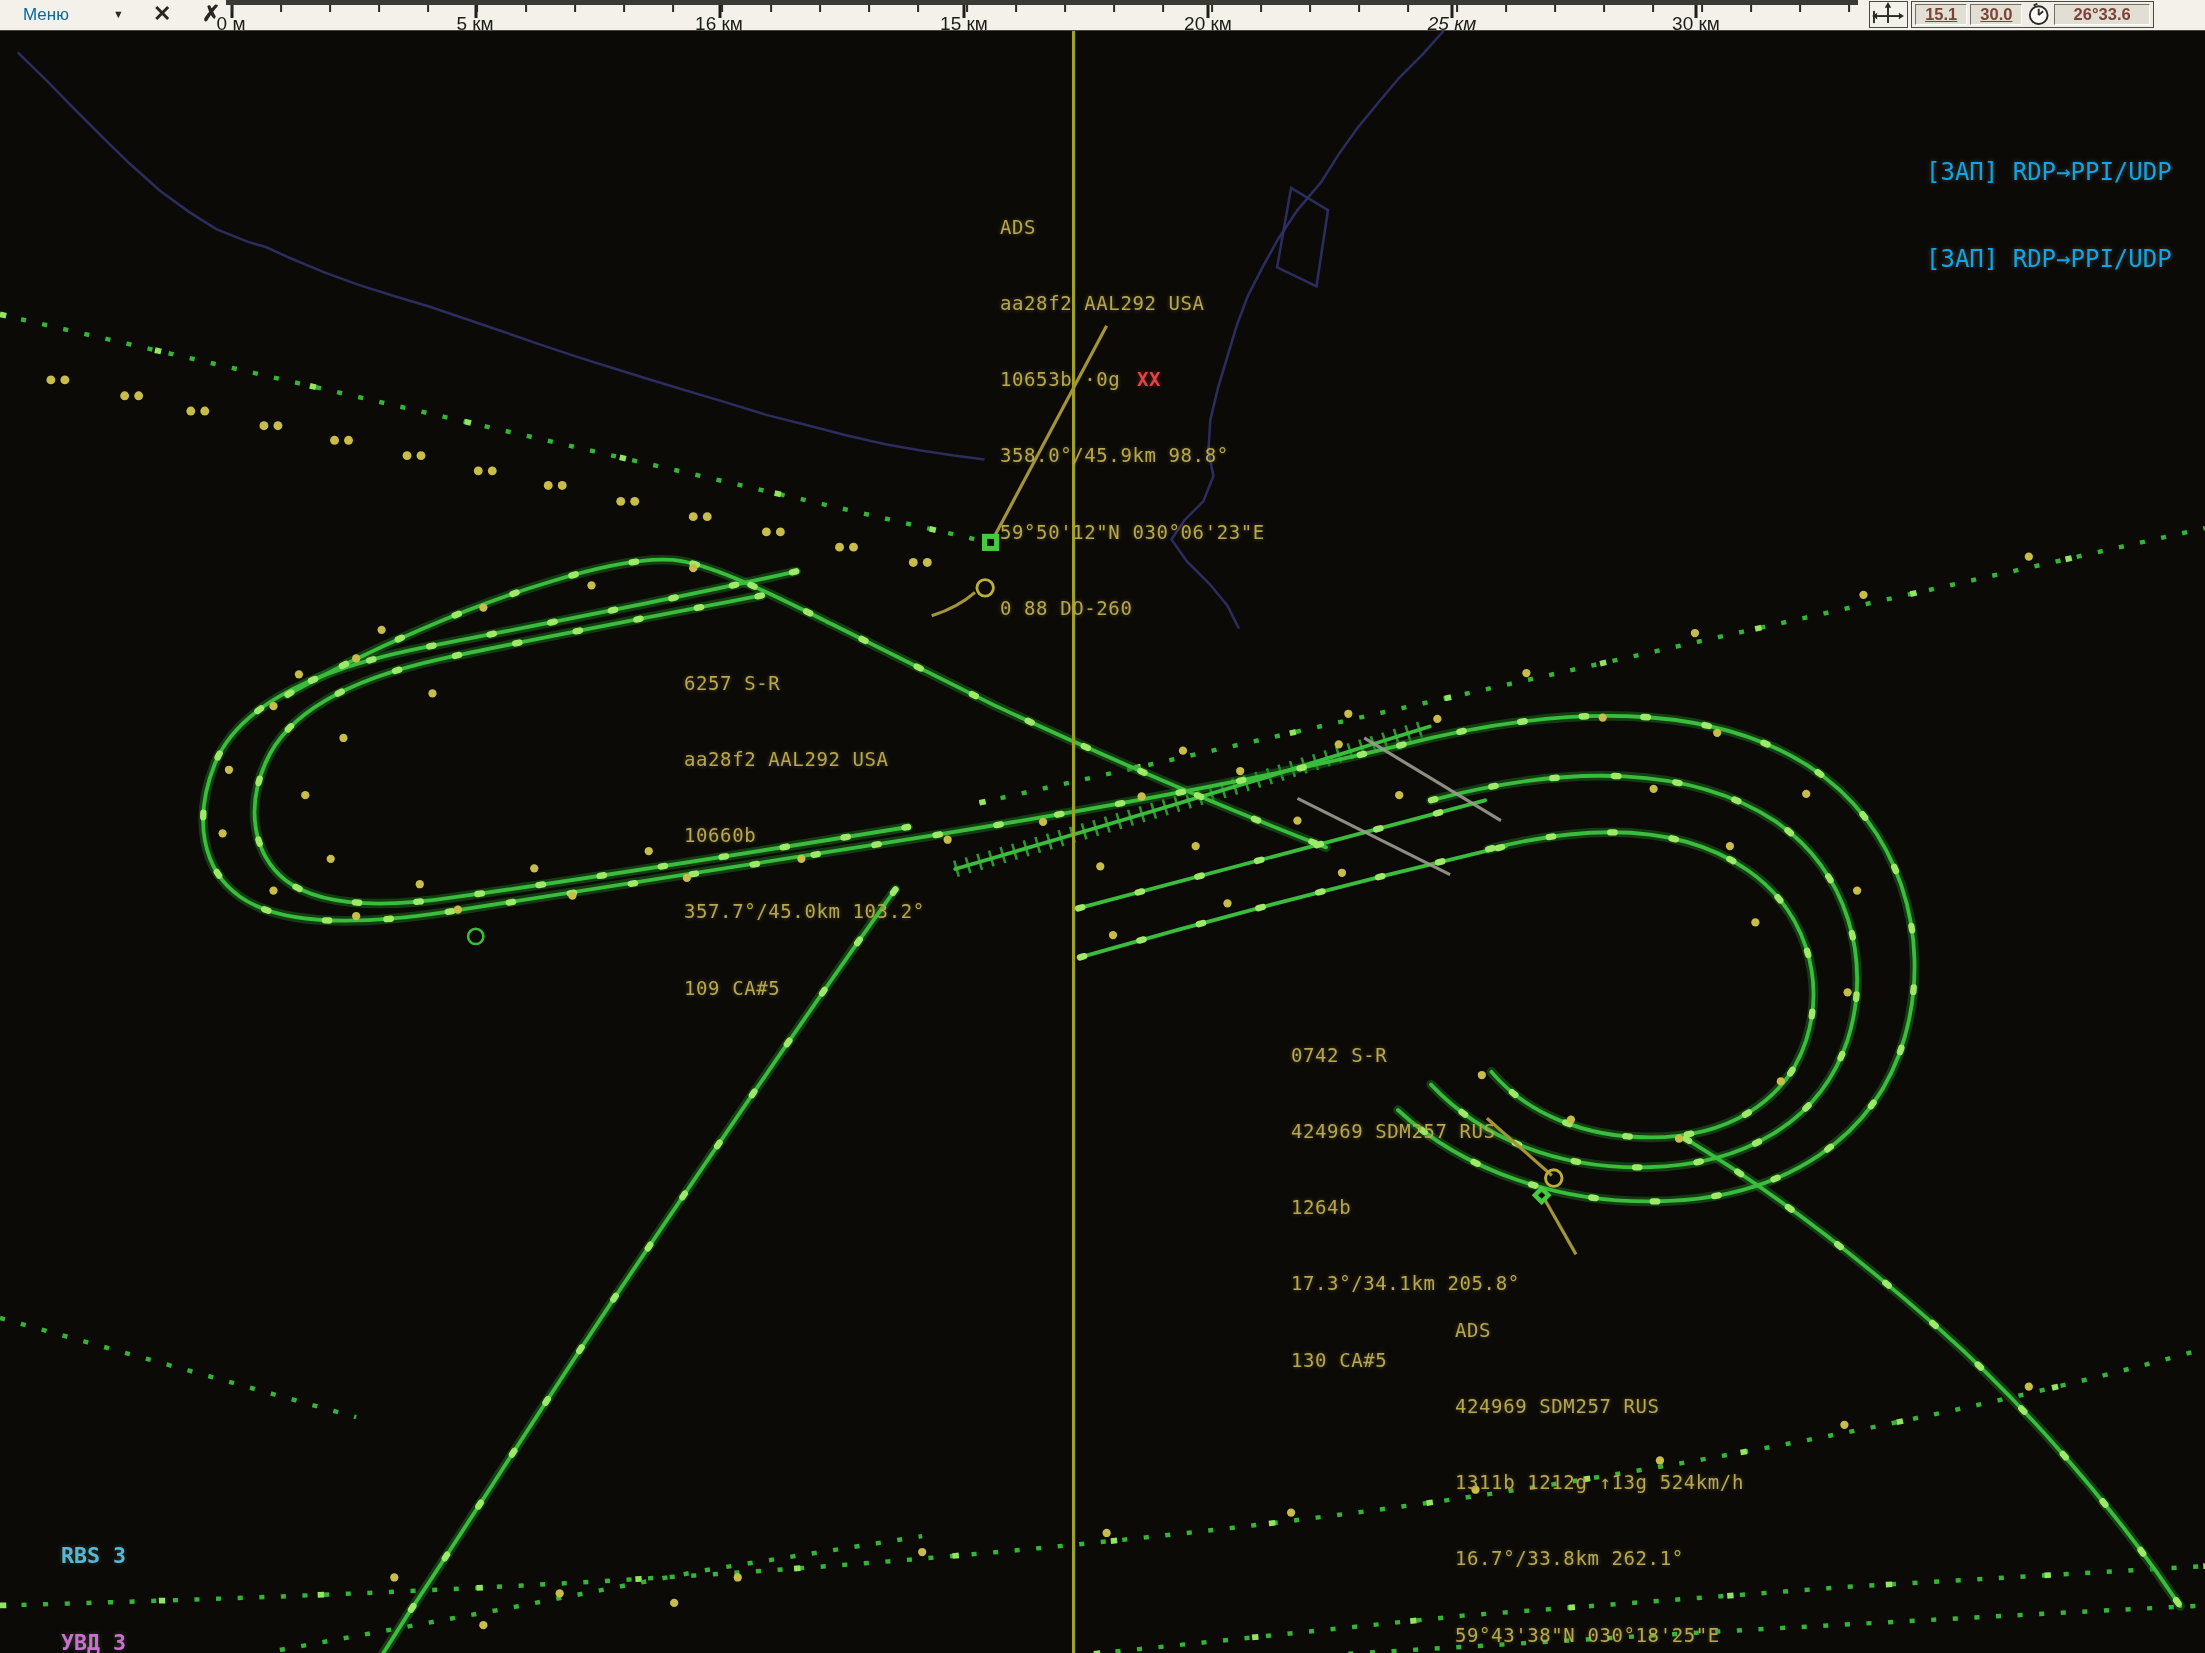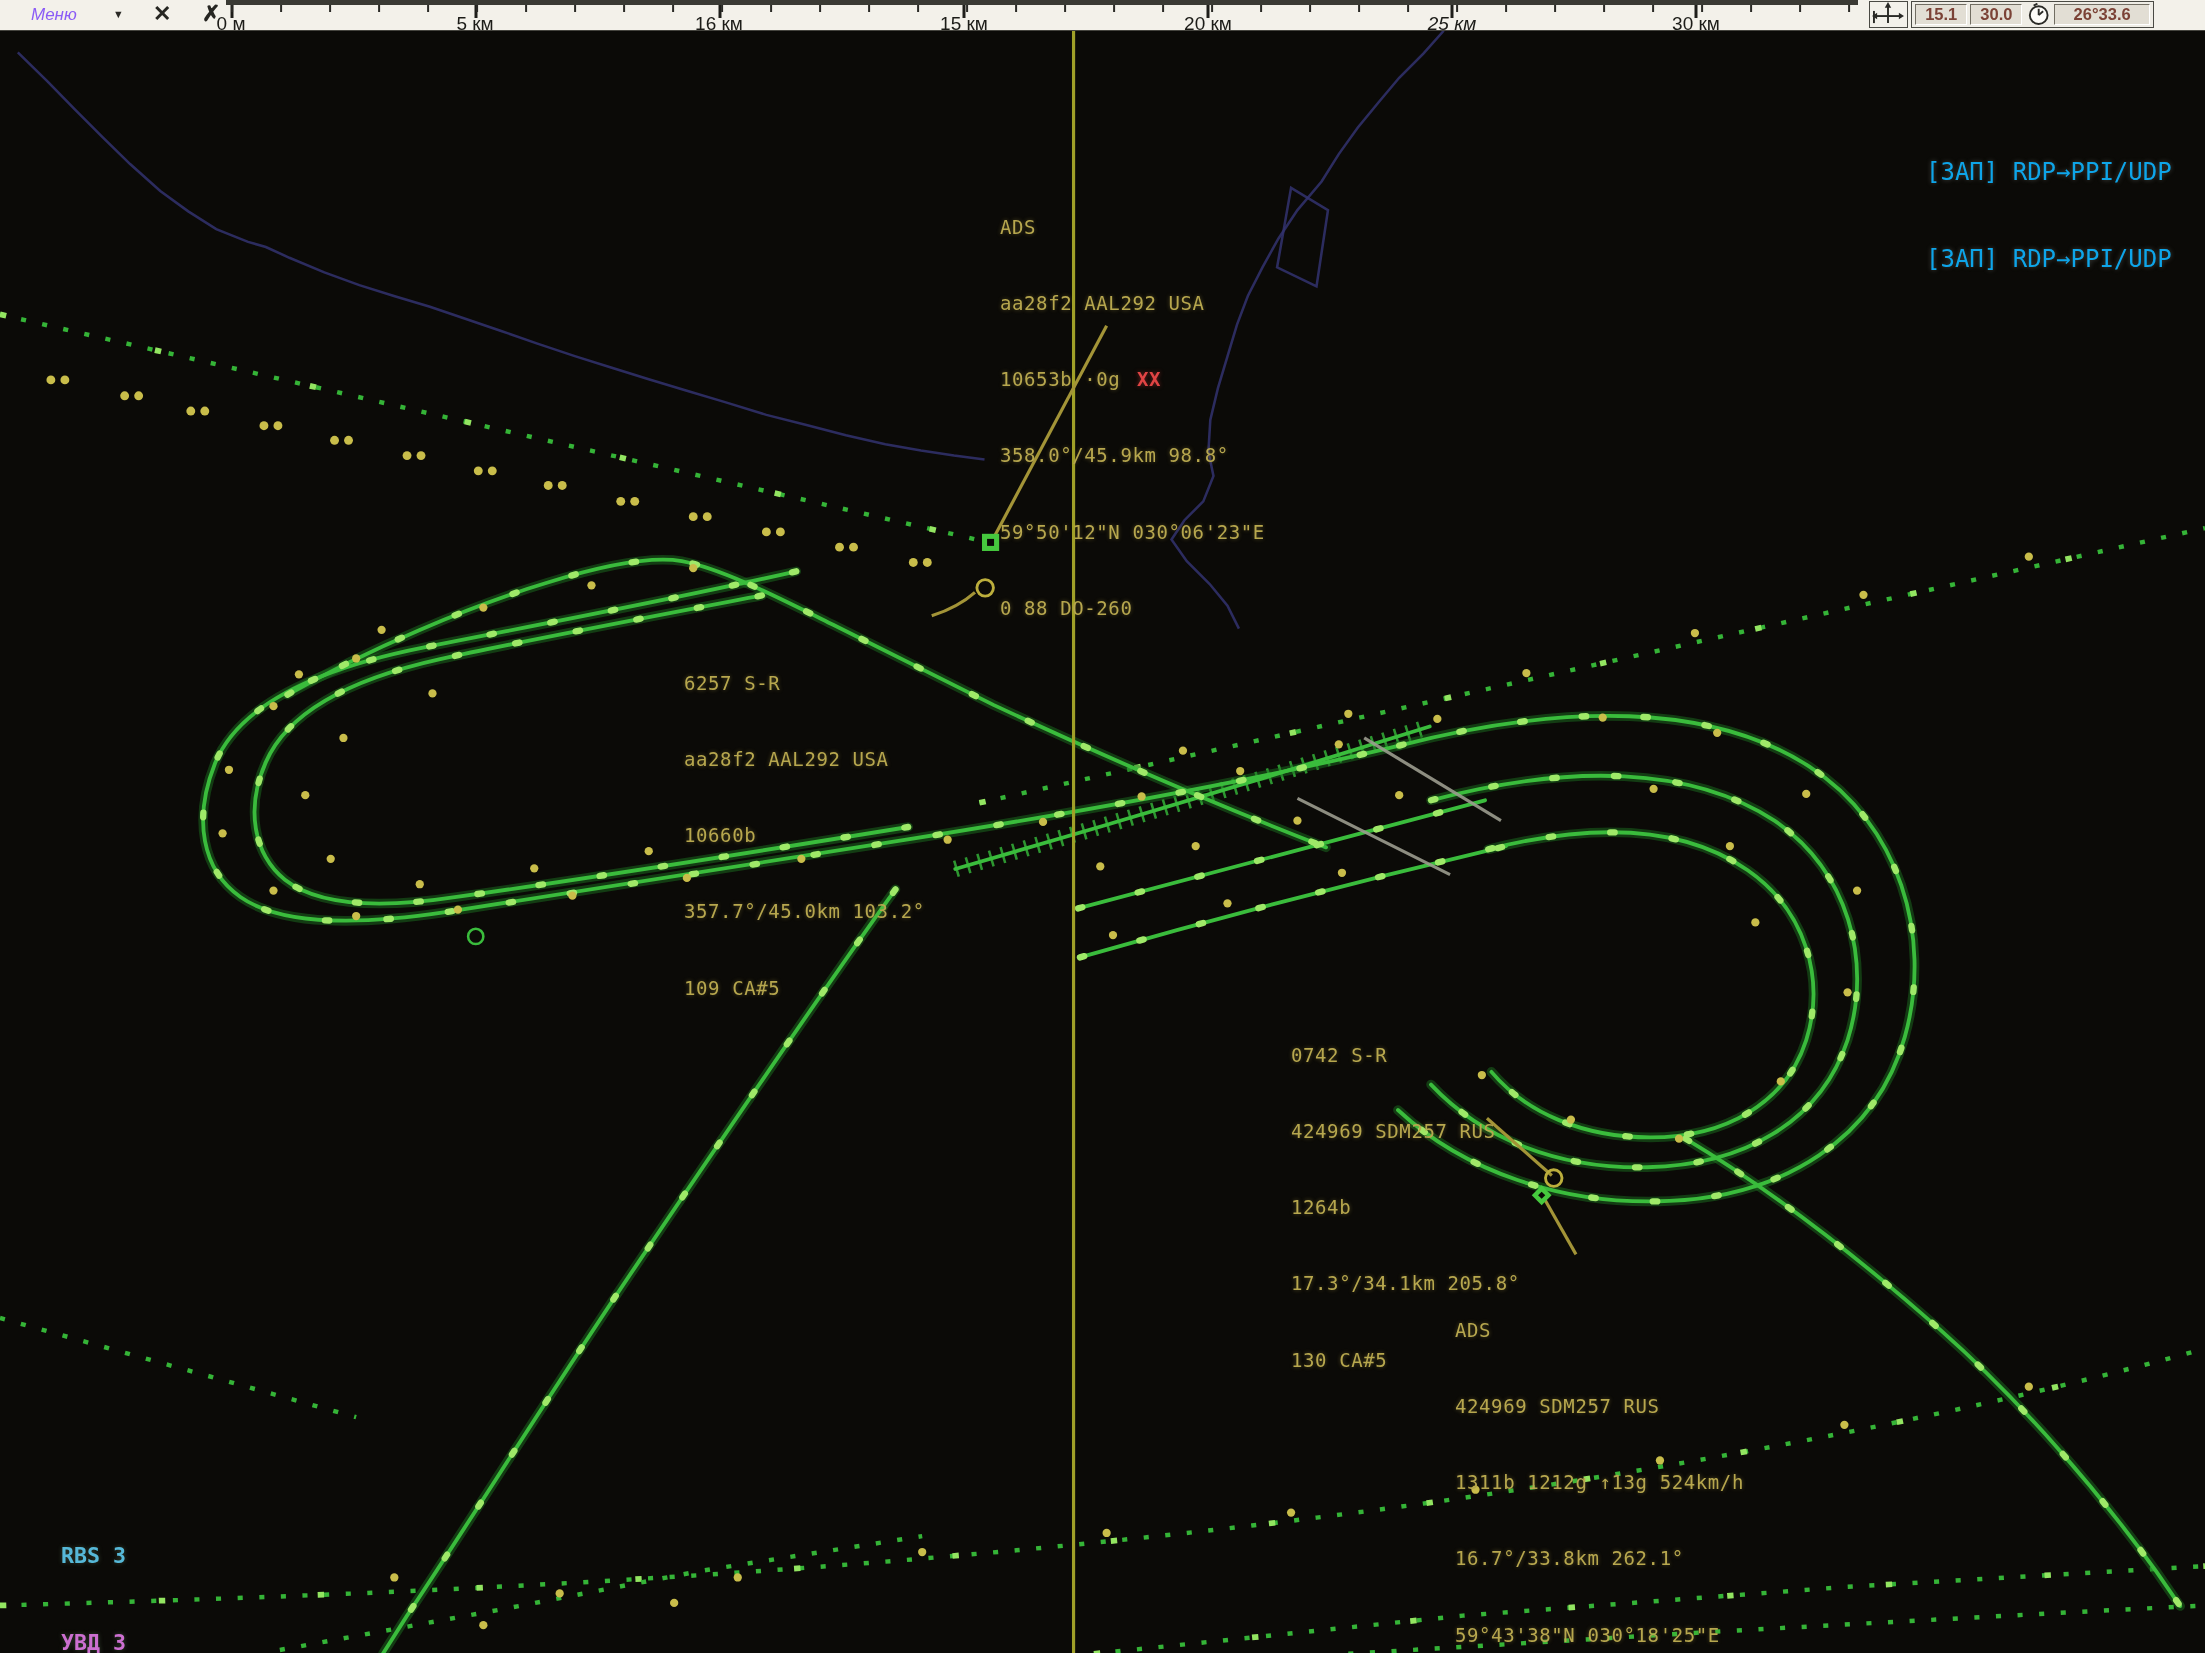--- a/index.html
+++ b/index.html
@@ -29,39 +29,39 @@
            color:#b4bab2;white-space:pre;text-shadow:0 0 5.1px rgba(180,190,180,.35);}
   .record{position:absolute;left:1926px;top:100px;font:24px/29px "DejaVu Sans Mono",monospace;
           color:#0ea5e9;white-space:pre;text-shadow:0 0 5.1px rgba(180,190,180,.35);}
   .legend{position:absolute;left:61px;top:1483px;font:21.6px/29px "DejaVu Sans Mono",monospace;
           white-space:pre;font-weight:600;}
   .legend div{text-shadow:0 0 5.1px rgba(150,200,150,.3);}
   
   .toolbar{position:absolute;left:0;top:0;width:2205px;height:30.5px;background:#f3f1ea;
            border-bottom:1.9px solid #45443e;box-sizing:border-box;
            font-family:"Liberation Sans",sans-serif;}
-  .menu-btn{position:absolute;left:31px;top:5.1px;font-size:17px;color:#8b5cf6;cursor:default;font-style:italic;}
+  .menu-btn{position:absolute;left:23px;top:5.1px;font-size:17px;color:#0369a1;cursor:default;}
   .menu-caret{position:absolute;left:113px;top:8.3px;font-size:10.8px;color:#2a2a26;}
   .tb-ico{position:absolute;top:1.3px;font-size:22px;font-weight:bold;color:#262622;}
   .ruler-bar{position:absolute;left:226px;top:0;width:1632px;height:4.5px;background:#3a3a34;}
   .ticks-minor{position:absolute;left:226px;top:4.5px;width:1632px;height:7.6px;
      background:repeating-linear-gradient(90deg,#2a2a26 0 1.9px,transparent 1.9px 49px);
      background-position-x:5.1px;}
   .ticks-major{position:absolute;left:226px;top:4.5px;width:1632px;height:13.4px;
      background:repeating-linear-gradient(90deg,#1e1e1a 0 2.5px,transparent 2.5px 244px);
      background-position-x:4.5px;}
   .rlbl{position:absolute;top:12.7px;font-size:19px;color:#1c1c18;transform:translateX(-50%);}
   .xh-box{position:absolute;left:1869px;top:1.3px;width:39px;height:27px;border:1.9px solid #4a4a44;
           box-sizing:border-box;background:#f3f1ea;}
   .tb-group{position:absolute;left:1911px;top:1.3px;height:27px;border:1.9px solid #4a4a44;
             box-sizing:border-box;background:#efede6;display:flex;align-items:center;
             gap:3.2px;padding:0 3.2px;}
   .readbox{height:19px;background:#e2ded4;border:1.3px solid;border-color:#716d62 #fff #fff #716d62;
            color:#7b4236;font-weight:bold;font-size:16.5px;line-height:18px;text-align:center;}
-  .rb-s{width:50px;} .rb-l{width:94px;}
+  .rb-s{width:50px;text-decoration:underline;} .rb-l{width:94px;}
 </style>
 </head>
 <body>
 
 <div class="screen">
 
   <svg class="radar" viewBox="0 0 3467 2600">
     <defs>
       <path id="c1" d="M 28,82 L 75,128 118,172 162,216 205,258 252,300 296,332 340,360 390,380 418,388 455,405 510,428 565,448 622,466 676,482 735,502 788,520 845,540 905,560 962,578 1020,596 1080,614 1140,632 1205,652 1268,668 1330,684 1392,698 1448,708 1500,716 1548,722"></path>
       <path id="c2" d="M 2270,48 L 2238,84 2200,122 2168,160 2135,200 2105,242 2078,285 2040,330 2010,375 1985,420 1962,465 1945,510 1930,560 1915,610 1903,660 1900,710 1908,748 1892,788 1862,818 1842,848 1866,882 1902,918 1930,952 1948,988"></path>

